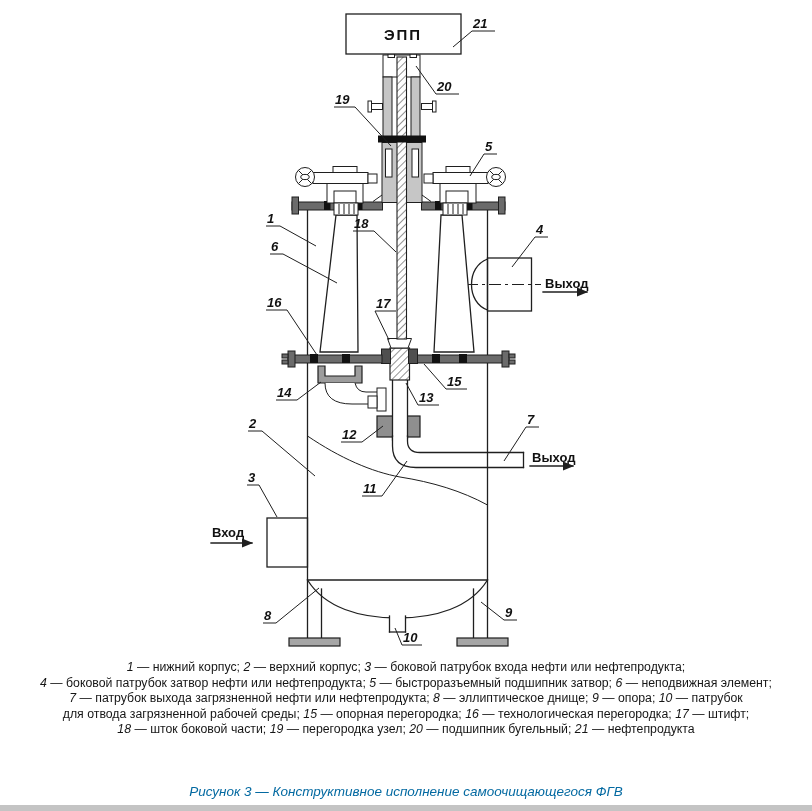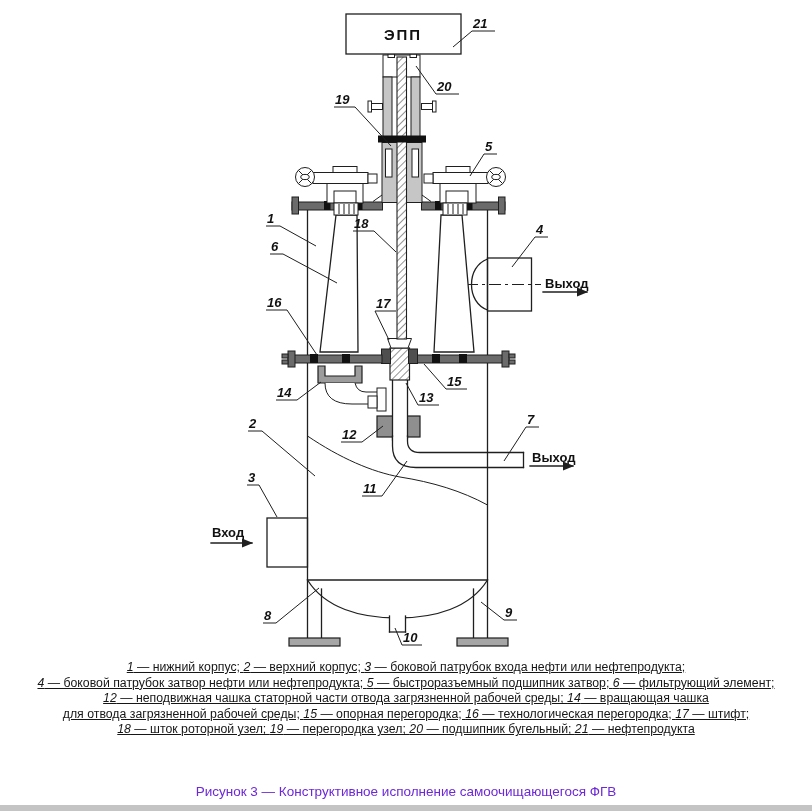--- a/index.html
+++ b/index.html
@@ -9,24 +9,24 @@
   .ln   { stroke:#1f1f1f; stroke-width:1.3; fill:none; stroke-linecap:square; }
   .lnt  { stroke:#1f1f1f; stroke-width:1; fill:none; }
   .wf   { fill:#ffffff; stroke:#1f1f1f; stroke-width:1.3; }
   .wft  { fill:#ffffff; stroke:#1f1f1f; stroke-width:1; }
   .callout { font:italic bold 13px "Liberation Sans", sans-serif; fill:#111; }
   .flow    { font:bold 13px "Liberation Sans", sans-serif; fill:#111; }
   .motor   { font:bold 15px "Liberation Sans", sans-serif; fill:#111; letter-spacing:2px; }
   .dashdot { stroke:#1f1f1f; stroke-width:1; stroke-dasharray:12 4 3 4; fill:none; }
   #legend { position:absolute; left:0; top:660px; width:812px; text-align:center;
             font-size:12.3px; line-height:15.6px; color:#161616; }
-  .legend-line { white-space:nowrap;text-decoration:underline; }
+  .legend-line { white-space:nowrap; }
   .lg-num { font-style:italic; }
   #caption { position:absolute; left:0; top:784px; width:812px; text-align:center;
-             font-size:13.5px; color:#6d28d9; }
+             font-size:13.5px; color:#0369a1;font-style:italic; }
   #bottom-strip { position:absolute; left:0; top:805px; width:812px; height:6px; background:#c4c4c4; }
 </style>
 </head>
 <body>
 
 <div id="page">
 
 <svg width="812" height="660" viewBox="0 0 812 660">
   <defs>
     <pattern id="hatch" width="5" height="5" patternUnits="userSpaceOnUse" patternTransform="rotate(45)">
@@ -249,23 +249,23 @@
     <polyline class="lnt" points="334,107 355,107 391,146"></polyline>
     <text class="callout" x="437" y="91">20</text>
     <polyline class="lnt" points="459,94 436,94 416,66"></polyline>
     <text class="callout" x="473" y="28">21</text>
     <polyline class="lnt" points="495,31 472,31 453,47"></polyline>
   </g>
 </svg>
 
 <div id="legend">
       <div class="legend-line"><span class="lg-num">1</span><span> — нижний корпус; </span><span class="lg-num">2</span><span> — верхний корпус; </span><span class="lg-num">3</span><span> — боковой патрубок входа нефти или нефтепродукта;</span></div>
-      <div class="legend-line"><span class="lg-num">4</span><span> — боковой патрубок затвор нефти или нефтепродукта; </span><span class="lg-num">5</span><span> — быстроразъемный подшипник затвор; </span><span class="lg-num">6</span><span> — фильтрующий элемент;</span></div>
-      <div class="legend-line"><span class="lg-num">12</span><span> — неподвижная чашка статорной части отвода загрязненной рабочей среды; </span><span class="lg-num">14</span><span> — вращающая чашка</span></div>
+      <div class="legend-line"><span class="lg-num">4</span><span> — боковой патрубок затвор нефти или нефтепродукта; </span><span class="lg-num">5</span><span> — быстроразъемный подшипник затвор; </span><span class="lg-num">6</span><span> — неподвижная элемент;</span></div>
+      <div class="legend-line"><span class="lg-num">7</span><span> — патрубок выхода загрязненной нефти или нефтепродукта; </span><span class="lg-num">8</span><span> — эллиптическое днище; </span><span class="lg-num">9</span><span> — опора; </span><span class="lg-num">10</span><span> — патрубок</span></div>
       <div class="legend-line"><span>для отвода загрязненной рабочей среды; </span><span class="lg-num">15</span><span> — опорная перегородка; </span><span class="lg-num">16</span><span> — технологическая перегородка; </span><span class="lg-num">17</span><span> — штифт;</span></div>
-      <div class="legend-line"><span class="lg-num">18</span><span> — шток роторной узел; </span><span class="lg-num">19</span><span> — перегородка узел; </span><span class="lg-num">20</span><span> — подшипник бугельный; </span><span class="lg-num">21</span><span> — нефтепродукта</span></div>
+      <div class="legend-line"><span class="lg-num">18</span><span> — шток боковой части; </span><span class="lg-num">19</span><span> — перегородка узел; </span><span class="lg-num">20</span><span> — подшипник бугельный; </span><span class="lg-num">21</span><span> — нефтепродукта</span></div>
     </div>
 
 <div id="caption">Рисунок 3 — Конструктивное исполнение самоочищающегося ФГВ</div>
 
 <div id="bottom-strip"></div>
 
 </div>
 
 </body></html>

